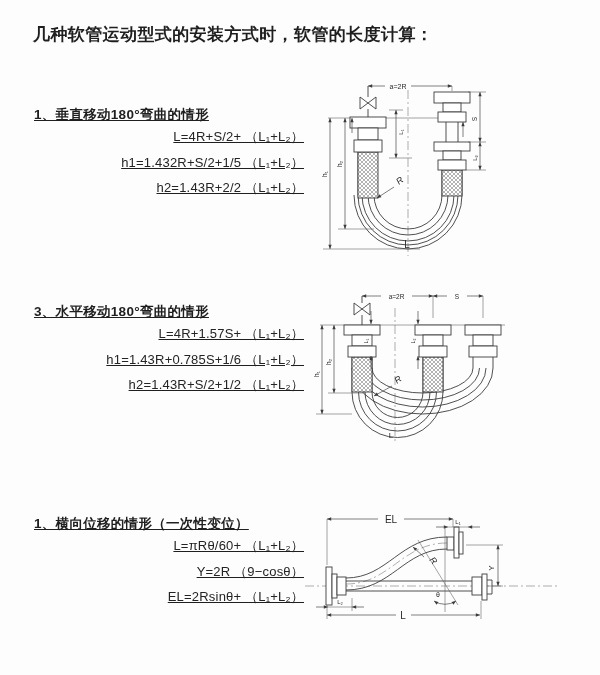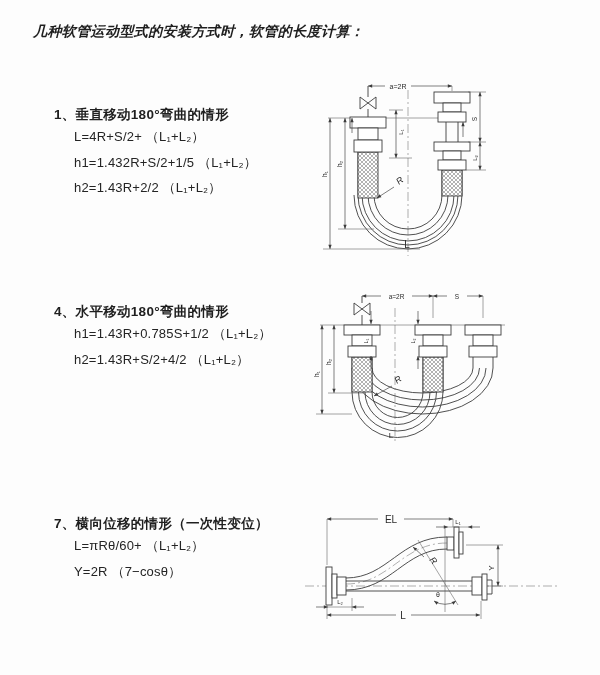--- a/index.html
+++ b/index.html
@@ -1,21 +1,21 @@
 <!DOCTYPE html>
 <html><head>
 <meta charset="utf-8">
 <style>
   html,body{margin:0;padding:0;}
   body{width:600px;height:675px;position:relative;background:#fdfdfd;overflow:hidden;
        font-family:"Liberation Sans",sans-serif;color:#1f1f1f;}
-  .title{position:absolute;left:33px;top:23px;font-size:14px;font-weight:700;letter-spacing:0.4px;font-style:italic;}
-  .sec{position:absolute;left:54px;width:270px;}
+  .title{position:absolute;left:33px;top:23px;font-size:17px;font-weight:700;letter-spacing:0.4px;}
+  .sec{position:absolute;left:34px;width:270px;text-decoration:underline;}
   .sec .h{font-size:13.5px;font-weight:700;letter-spacing:0.3px;line-height:18px;}
-  .sec .fl{margin-left:20px;font-size:13px;line-height:25.5px;letter-spacing:0.2px;color:#242424;}
+  .sec .fl{margin-left:20px;font-size:13px;line-height:25.5px;letter-spacing:0.2px;color:#242424;text-align:right;}
   .sec .fl:first-of-type{margin-top:5px;}
   .dg{position:absolute;}
   svg text{font-family:"Liberation Sans",sans-serif;fill:#2a2a2a;}
   .ln{stroke:#3c3c3c;stroke-width:0.9;fill:none;}
   .thin{stroke:#5a5a5a;stroke-width:0.55;fill:none;}
   .dim{stroke:#474747;stroke-width:0.7;fill:none;}
   .cl{stroke:#7a7a7a;stroke-width:0.6;stroke-dasharray:9 3 2 3;fill:none;}
   .hr{fill:url(#hatch);stroke:#3c3c3c;stroke-width:0.9;}
   .fr{fill:#fff;stroke:#3c3c3c;stroke-width:0.9;}
 </style>
@@ -37,29 +37,31 @@
 <div class="title">几种软管运动型式的安装方式时，软管的长度计算：</div>
 
 <section class="sec" style="top:106px">
   <div class="h">1、垂直移动180°弯曲的情形</div>
   <div class="fl">L=4R+S/2+ （L₁+L₂）</div>
   <div class="fl">h1=1.432R+S/2+1/5 （L₁+L₂）</div>
   <div class="fl">h2=1.43R+2/2 （L₁+L₂）</div>
 </section>
 
 <section class="sec" style="top:303px">
-  <div class="h">4、水平移动180°弯曲的情形</div>
-  <div class="fl">h1=1.43R+0.785S+1/2 （L₁+L₂）</div>
-  <div class="fl">h2=1.43R+S/2+4/2 （L₁+L₂）</div>
+  <div class="h">3、水平移动180°弯曲的情形</div>
+  <div class="fl">L=4R+1.57S+ （L₁+L₂）</div>
+  <div class="fl">h1=1.43R+0.785S+1/6 （L₁+L₂）</div>
+  <div class="fl">h2=1.43R+S/2+1/2 （L₁+L₂）</div>
 </section>
 
 <section class="sec" style="top:515px">
-  <div class="h">7、横向位移的情形（一次性变位）</div>
+  <div class="h">1、横向位移的情形（一次性变位）</div>
   <div class="fl">L=πRθ/60+ （L₁+L₂）</div>
-  <div class="fl">Y=2R （7−cosθ）</div>
+  <div class="fl">Y=2R （9−cosθ）</div>
+  <div class="fl">EL=2Rsinθ+ （L₁+L₂）</div>
 </section>
 
 <svg class="dg" style="left:300px;top:70px" width="300" height="195" viewBox="300 70 300 195">
   <line class="cl" x1="408" y1="90" x2="408" y2="256"></line>
   <line class="thin" x1="328" y1="118" x2="460" y2="118"></line>
 
   <g>
     <path class="ln" d="M354,195 A54,54 0 0 0 462,195"></path>
     <path class="ln" d="M358,195 A50,50 0 0 0 458,195"></path>
     <path class="ln" d="M362,195 A46,46 0 0 0 454,195"></path>

